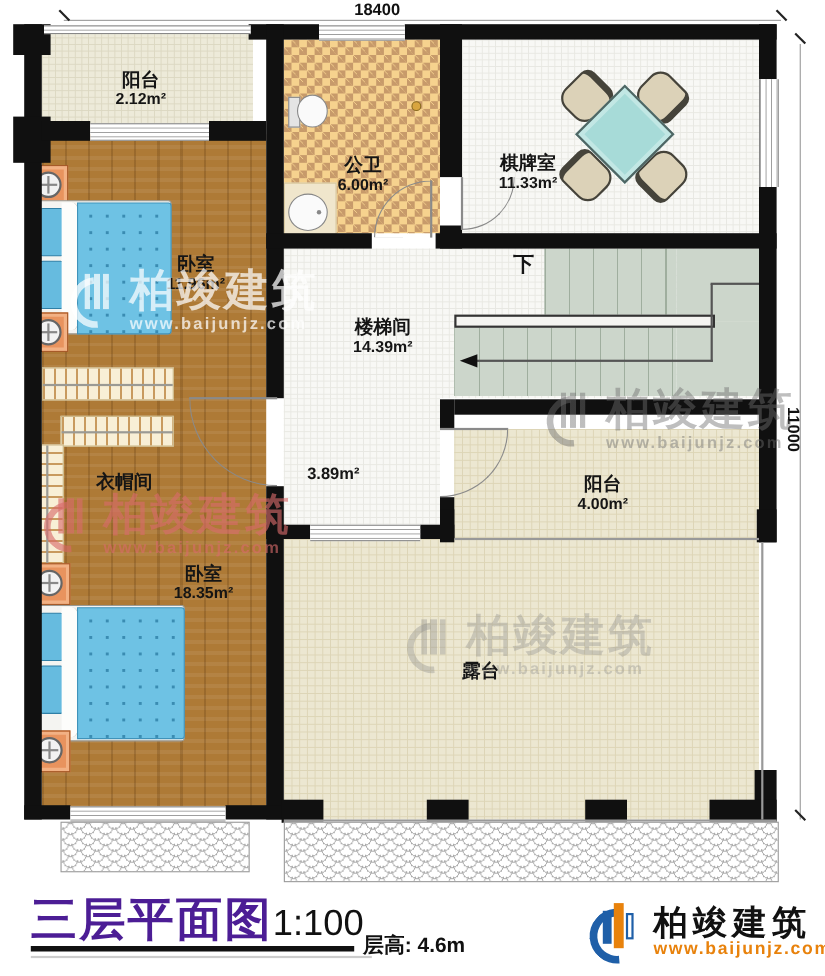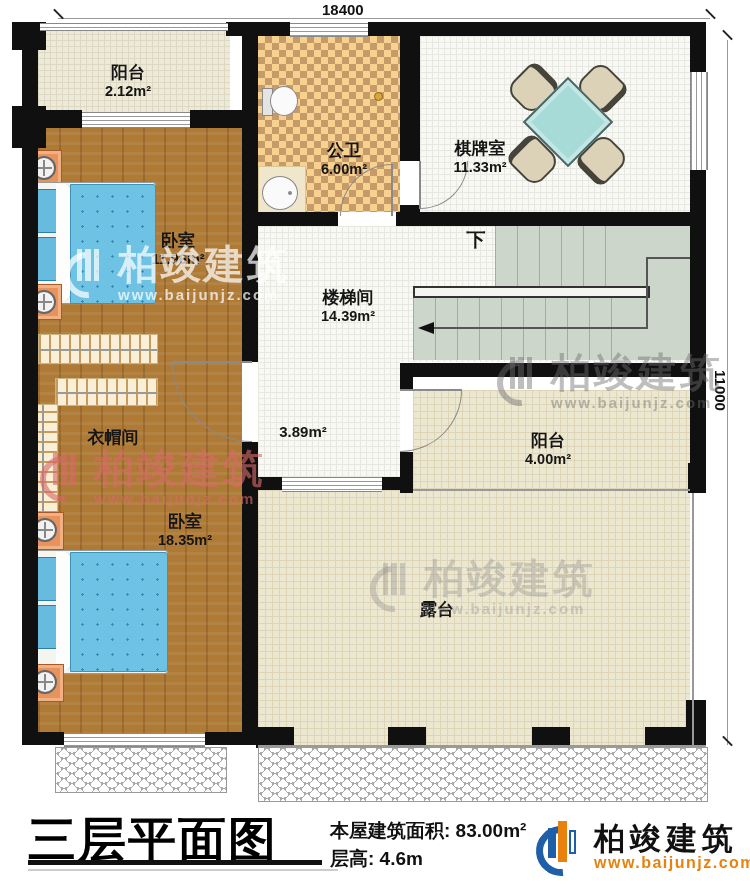--- a/index.html
+++ b/index.html
@@ -81,21 +81,21 @@
   .wm-logo::before{content:"";position:absolute;left:0;top:8px;width:34px;height:34px;border:6px solid currentColor;border-radius:50%;
         border-top-color:transparent;border-right-color:transparent;transform:rotate(40deg);}
   .wm-logo::after{content:"";position:absolute;left:13px;top:5px;width:22px;height:32px;
         background:linear-gradient(90deg,currentColor 0 5px,transparent 5px 8px,currentColor 8px 14px,transparent 14px 17px,currentColor 17px 22px);}
   .wm-name{font-size:40px;font-weight:bold;line-height:1.0;letter-spacing:3px;}
   .wm-url{font-size:15px;font-weight:bold;letter-spacing:2px;margin-top:2px;}
   
   .dim-label{position:absolute;font-size:15px;font-weight:bold;color:#111;}
   .tick{position:absolute;width:13px;height:2px;background:#222;transform:rotate(45deg);}
   
-  .f-title{position:absolute;font-size:48px;font-weight:bold;color:#000000;letter-spacing:2px;}
+  .f-title{position:absolute;font-size:42px;font-weight:bold;color:#4c1d95;letter-spacing:2px;}
   .f-scale{position:absolute;font-size:33px;color:#111;}
   .f-info{position:absolute;font-size:19px;font-weight:bold;color:#111;}
   .blogo{position:absolute;width:50px;height:58px;}
   .blogo .ring{position:absolute;left:0;top:10px;width:36px;height:36px;border:7px solid #1f5fa8;border-radius:50%;
         border-top-color:transparent;border-right-color:transparent;transform:rotate(40deg);}
   .blogo .b1{position:absolute;left:12px;top:12px;width:8px;height:30px;background:#1f5fa8;}
   .blogo .b2{position:absolute;left:22px;top:5px;width:9px;height:41px;background:#e8820c;}
   .blogo .b3{position:absolute;left:33px;top:14px;width:7px;height:24px;border:2px solid #1f5fa8;background:#fff;box-sizing:border-box;}
   .f-brand{position:absolute;font-size:31px;font-weight:bold;color:#111;letter-spacing:5px;}
   .f-url{position:absolute;font-size:16px;font-weight:bold;color:#e8820c;letter-spacing:1.5px;}
@@ -213,21 +213,21 @@
   <div class="leaf" style="left:419px;top:161px;width:2px;height:48px;"></div>
   <div class="arc bl" style="left:172px;top:362px;width:80px;height:80px;"></div>
   <div class="leaf" style="left:172px;top:361px;width:80px;height:2px;"></div>
   <div class="arc br" style="left:400px;top:390px;width:62px;height:62px;"></div>
   <div class="leaf" style="left:400px;top:389px;width:62px;height:2px;"></div>
 
   <div class="lbl" style="left:128px;top:81px;">
     <div class="name">阳台</div>
     <div class="area">2.12m²</div>
   </div>
-  <div class="lbl" style="left:330px;top:159px;padding-left:28px;">
+  <div class="lbl" style="left:330px;top:159px;">
     <div class="name">公卫</div>
     <div class="area">6.00m²</div>
   </div>
   <div class="lbl" style="left:480px;top:157px;">
     <div class="name">棋牌室</div>
     <div class="area">11.33m²</div>
   </div>
   <div class="lbl" style="left:178px;top:249px;">
     <div class="name">卧室</div>
     <div class="area">11.96m²</div>
@@ -287,21 +287,21 @@
   <div class="tick" style="left:52px;top:13px;"></div>
   <div class="tick" style="left:704px;top:13px;"></div>
   <div class="thinline" style="left:727px;top:40px;width:1px;height:705px;"></div>
   <div class="dim-label" style="left:700px;top:382px;transform:rotate(90deg);">11000</div>
   <div class="tick" style="left:721px;top:34px;"></div>
   <div class="tick" style="left:721px;top:740px;"></div>
 
   <div class="f-title" style="left:28px;top:808px;">三层平面图</div>
   <div class="abs" style="left:28px;top:860px;width:294px;height:5px;background:#111;"></div>
   <div class="abs" style="left:28px;top:869px;width:310px;height:2px;background:#ccc;"></div>
-  <div class="f-info" style="left:330px;top:818px;">本屋建筑面积: 83.00m²</div>
+  <div class="f-scale" style="left:248px;top:820px;">1:100</div>
   <div class="f-info" style="left:330px;top:846px;">层高: 4.6m</div>
   <div class="blogo" style="left:536px;top:816px;">
     <div class="ring"></div>
     <div class="b1"></div>
     <div class="b2"></div>
     <div class="b3"></div>
   </div>
   <div class="f-brand" style="left:594px;top:818px;">柏竣建筑</div>
   <div class="f-url" style="left:594px;top:854px;">www.baijunjz.com</div>
 

